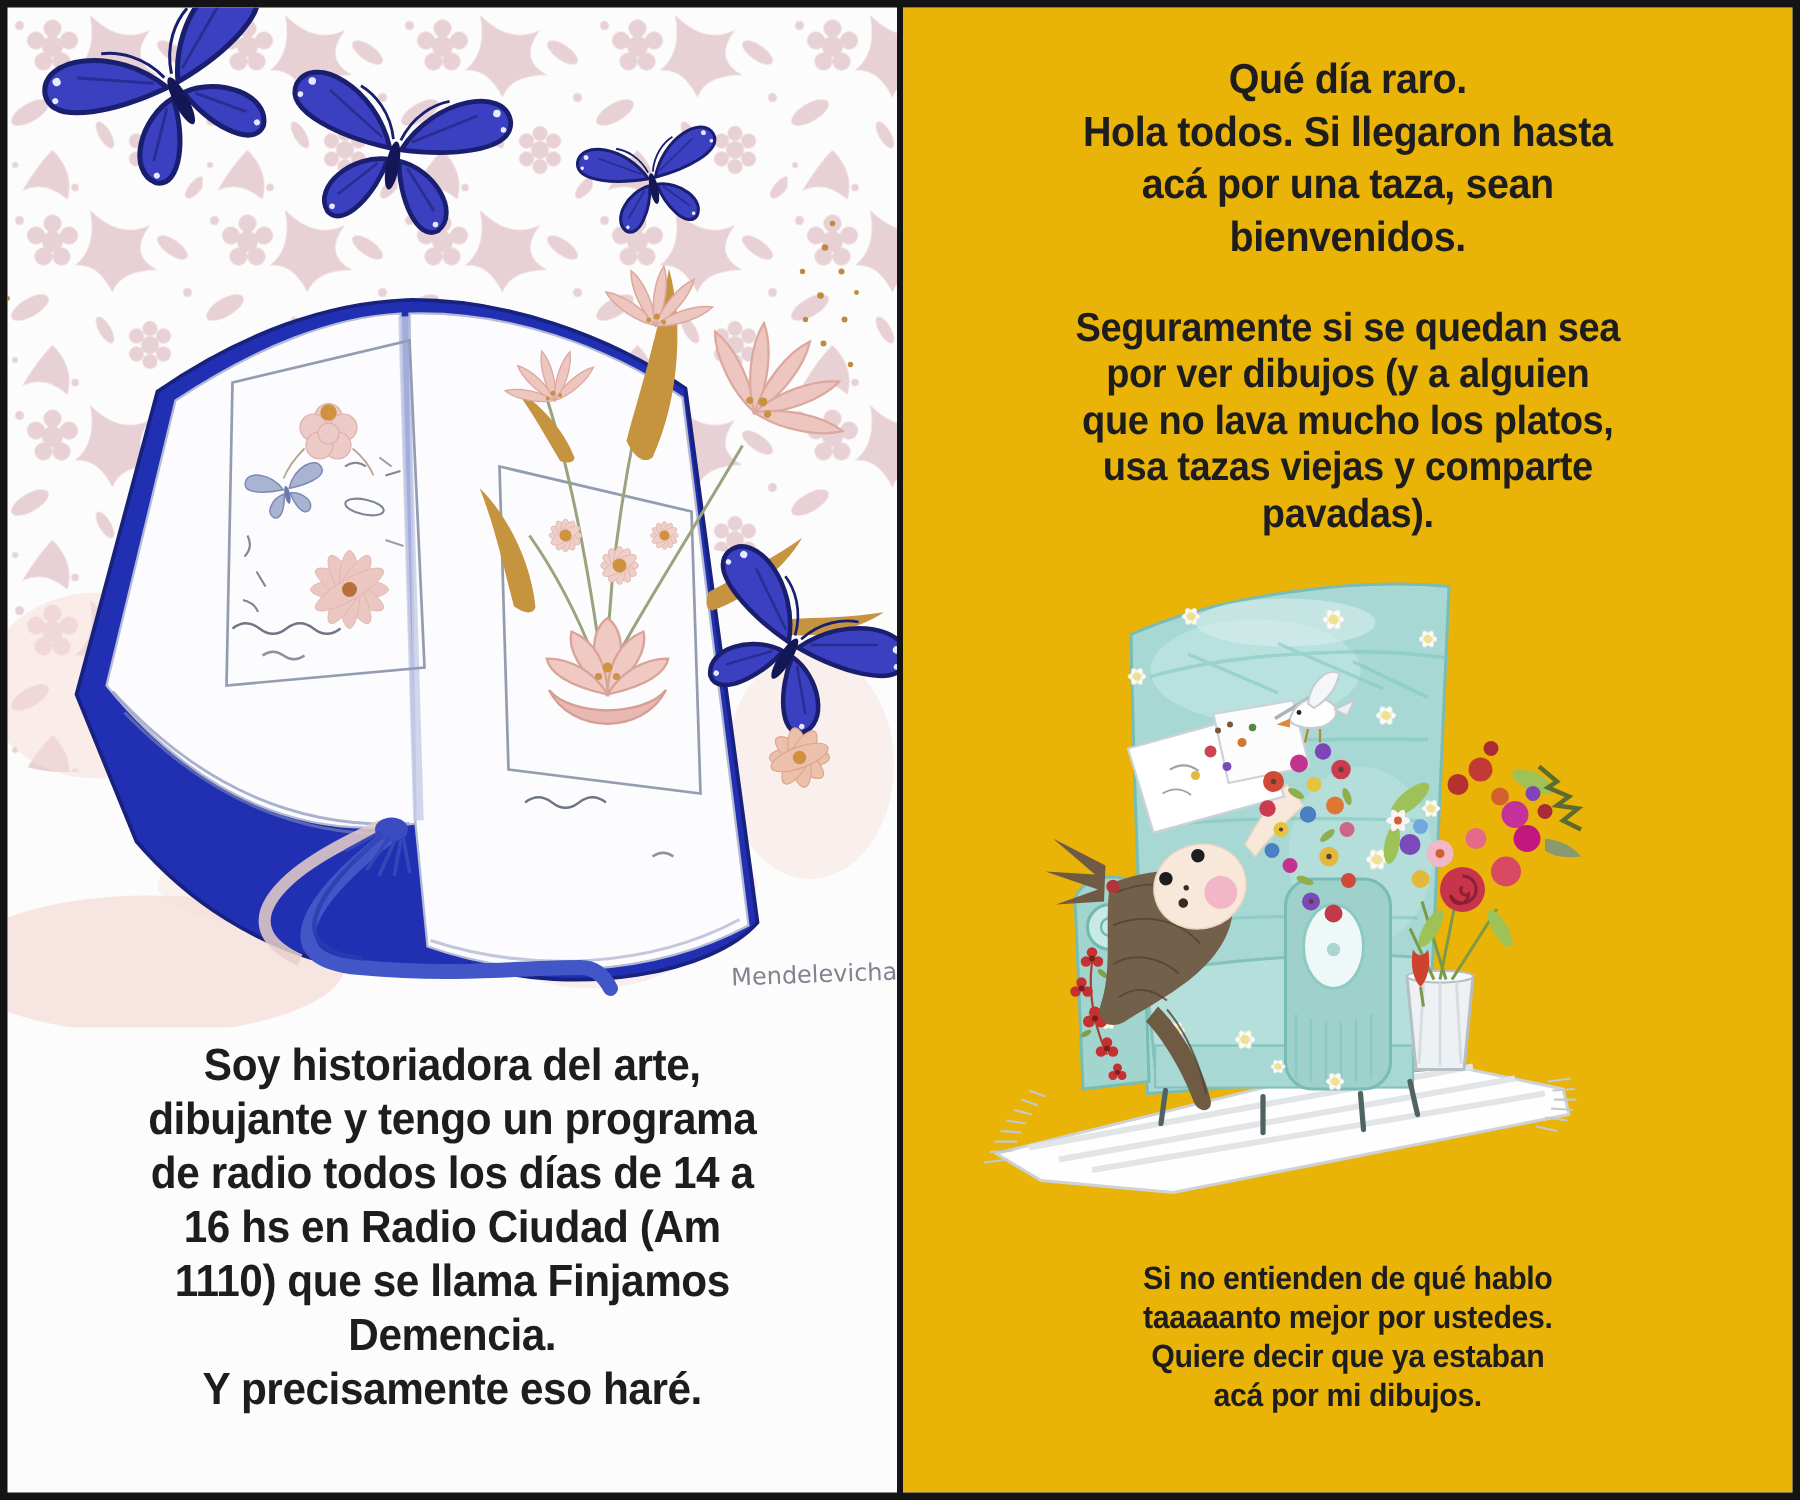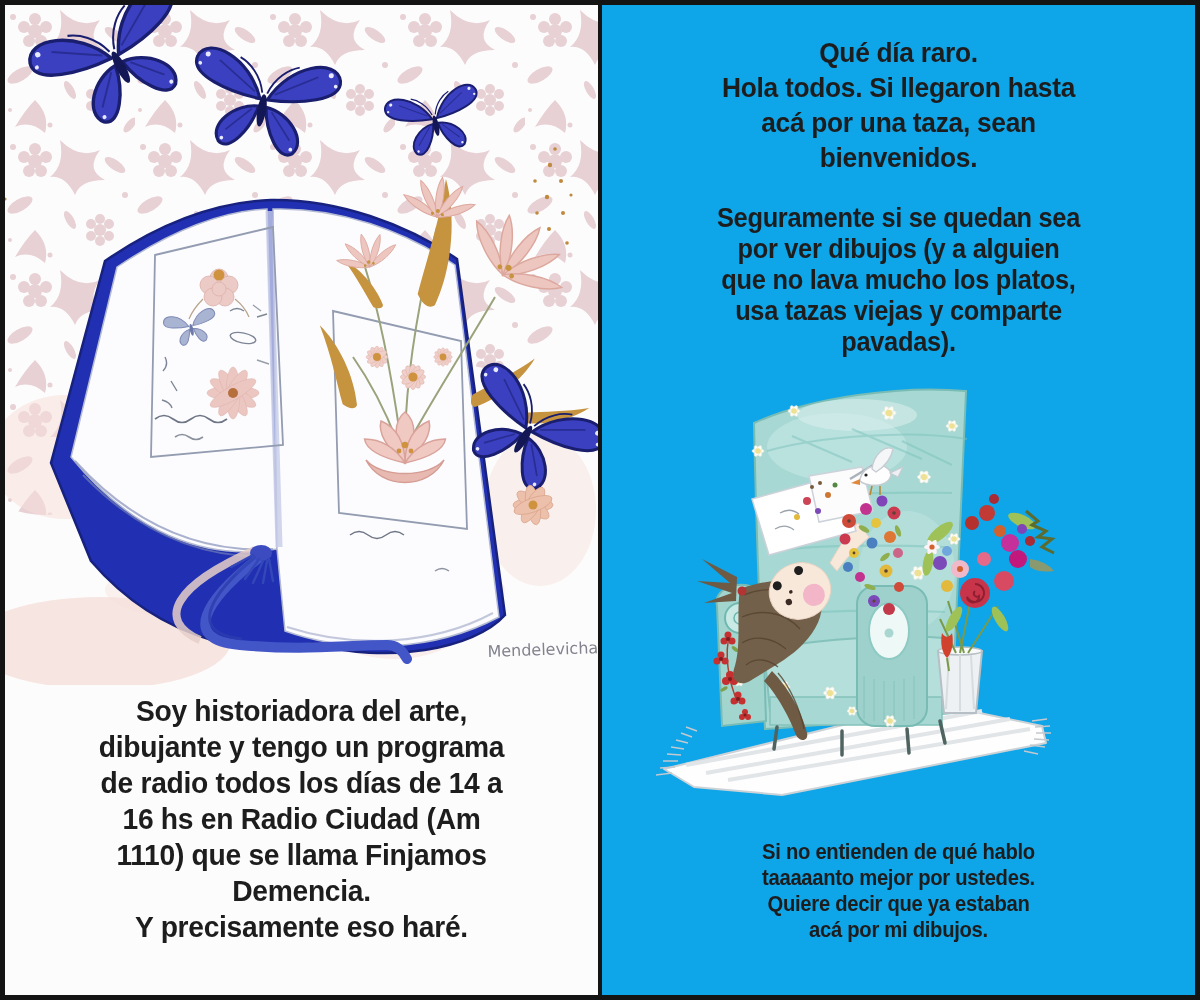--- a/index.html
+++ b/index.html
@@ -2,21 +2,21 @@
 <html><head>
 <meta charset="utf-8">
 <style>
   html,body{margin:0;padding:0;}
   body{width:1200px;height:1000px;position:relative;background:#ffffff;
        font-family:"Liberation Sans",sans-serif;overflow:hidden;}
   .frame{position:absolute;inset:0;border:5px solid #141414;box-sizing:border-box;pointer-events:none;z-index:50;}
   .divider{position:absolute;left:598px;top:0;width:4px;height:1000px;background:#141414;z-index:40;}
   .panel{position:absolute;top:5px;height:990px;background:#fdfcfc;overflow:hidden;}
   .panel-left{left:5px;width:593px;}
-  .panel-right{left:602px;width:593px;background:#0ea5e9;}
+  .panel-right{left:602px;width:593px;background:#eab308;}
   .illu{position:absolute;left:0;top:0;}
   .illu-right{position:absolute;left:0;top:376px;}
   .txt{position:absolute;left:0;width:100%;text-align:center;font-weight:bold;color:#1d1d1d;
        white-space:pre-line;transform:scaleX(.94);transform-origin:50% 0;letter-spacing:-.3px;}
   .caption{top:688px;font-size:30px;line-height:36px;}
   .p1{top:30px;font-size:28px;line-height:35px;}
   .p2{top:198px;font-size:27px;line-height:31px;}
   .p3{top:834px;font-size:21.5px;line-height:26px;}
   svg{display:block;}
 </style>

